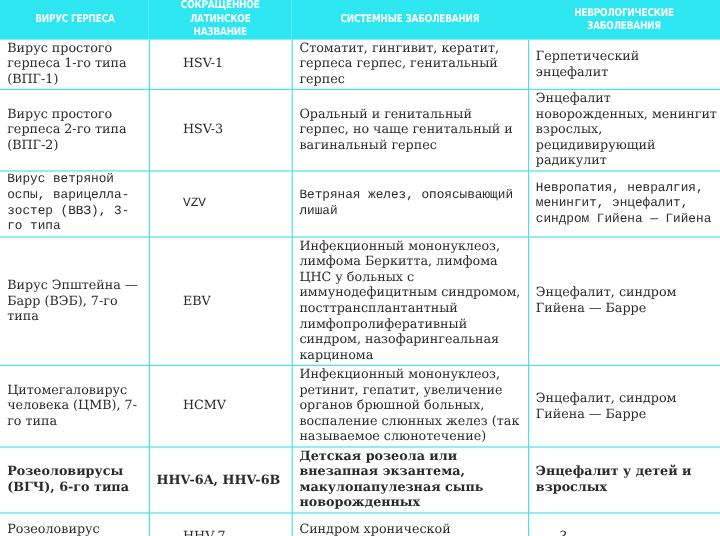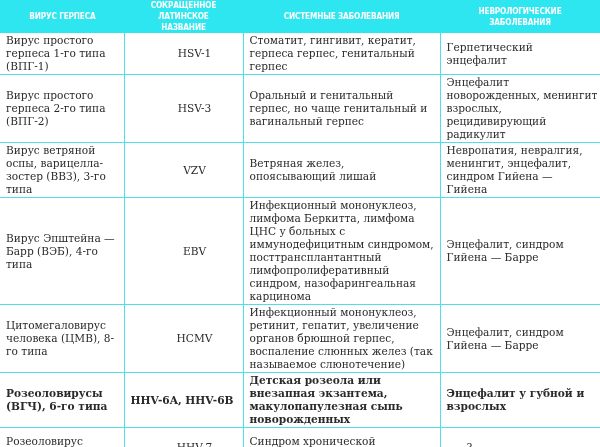--- a/index.html
+++ b/index.html
@@ -33,25 +33,25 @@
     border: none;
     transform-origin: center;
   }
   th span { display: inline-block; transform: scaleX(0.82); }
   td {
     border: 1.5px solid #4ee0ea;
     padding: 1px 6px 1px 6px;
     vertical-align: middle;
     text-align: left;
   }
-  td.abbr { padding-left: 28px; text-align: center; }
+  td.abbr { padding-left: 28px; }
   td.qmark { padding-left: 26px; }
   tr.r1 { height: 40px; }
   tr.r2 { height: 39px; }
-  tr.r3 { height: 52px; }
+  tr.r3 { height: 52px; font-family: Liberation Mono, monospace; }
   tr.r4 { height: 76px; }
   tr.r5 { height: 62px; }
   tr.r6 { height: 41px; font-weight: bold; }
   tr.r7 { height: 40px; }
   td:first-child { border-left: none; }
   td:last-child { border-right: none; }
   tr:last-child td { border-bottom: none; }
   tr.r1 td { border-top: none; }
   .tight { padding-right: 2px; }
 </style>
@@ -86,36 +86,36 @@
       <td>Оральный и генитальный герпес, но чаще генитальный и вагинальный герпес</td>
       <td class="tight">Энцефалит новорожденных, менингит взрослых, рецидивирующий радикулит</td>
     </tr>
     <tr class="r3">
       <td>Вирус ветряной оспы, варицелла-зостер (ВВЗ), 3-го типа</td>
       <td class="abbr">VZV</td>
       <td>Ветряная желез, опоясывающий лишай</td>
       <td>Невропатия, невралгия, менингит, энцефалит, синдром Гийена — Гийена</td>
     </tr>
     <tr class="r4">
-      <td>Вирус Эпштейна — Барр (ВЭБ), 4-го типа</td>
+      <td>Вирус Эпштейна — Барр (ВЭБ), 7-го типа</td>
       <td class="abbr">EBV</td>
       <td class="tight">Инфекционный мононуклеоз, лимфома Беркитта, лимфома ЦНС у больных с иммунодефицитным синдромом, посттрансплантантный лимфопролиферативный синдром, назофарингеальная карцинома</td>
       <td>Энцефалит, синдром Гийена — Барре</td>
     </tr>
     <tr class="r5">
-      <td>Цитомегаловирус человека (ЦМВ), 8-го типа</td>
+      <td>Цитомегаловирус человека (ЦМВ), 7-го типа</td>
       <td class="abbr">HCMV</td>
-      <td class="tight">Инфекционный мононуклеоз, ретинит, гепатит, увеличение органов брюшной герпес, воспаление слюнных желез (так называемое слюнотечение)</td>
+      <td class="tight">Инфекционный мононуклеоз, ретинит, гепатит, увеличение органов брюшной больных, воспаление слюнных желез (так называемое слюнотечение)</td>
       <td>Энцефалит, синдром Гийена — Барре</td>
     </tr>
     <tr class="r6">
       <td>Розеоловирусы (ВГЧ), 6-го типа</td>
       <td>HHV-6A, HHV-6B</td>
       <td class="tight">Детская розеола или внезапная экзантема, макулопапулезная сыпь новорожденных</td>
-      <td class="tight">Энцефалит у губной и взрослых</td>
+      <td class="tight">Энцефалит у детей и взрослых</td>
     </tr>
     <tr class="r7">
       <td>Розеоловирус (ВГЧ), 7-го типа</td>
       <td class="abbr">HHV-7</td>
       <td>Синдром хронической усталости</td>
       <td class="qmark">?</td>
     </tr>
 
   </tbody>
 </table>

